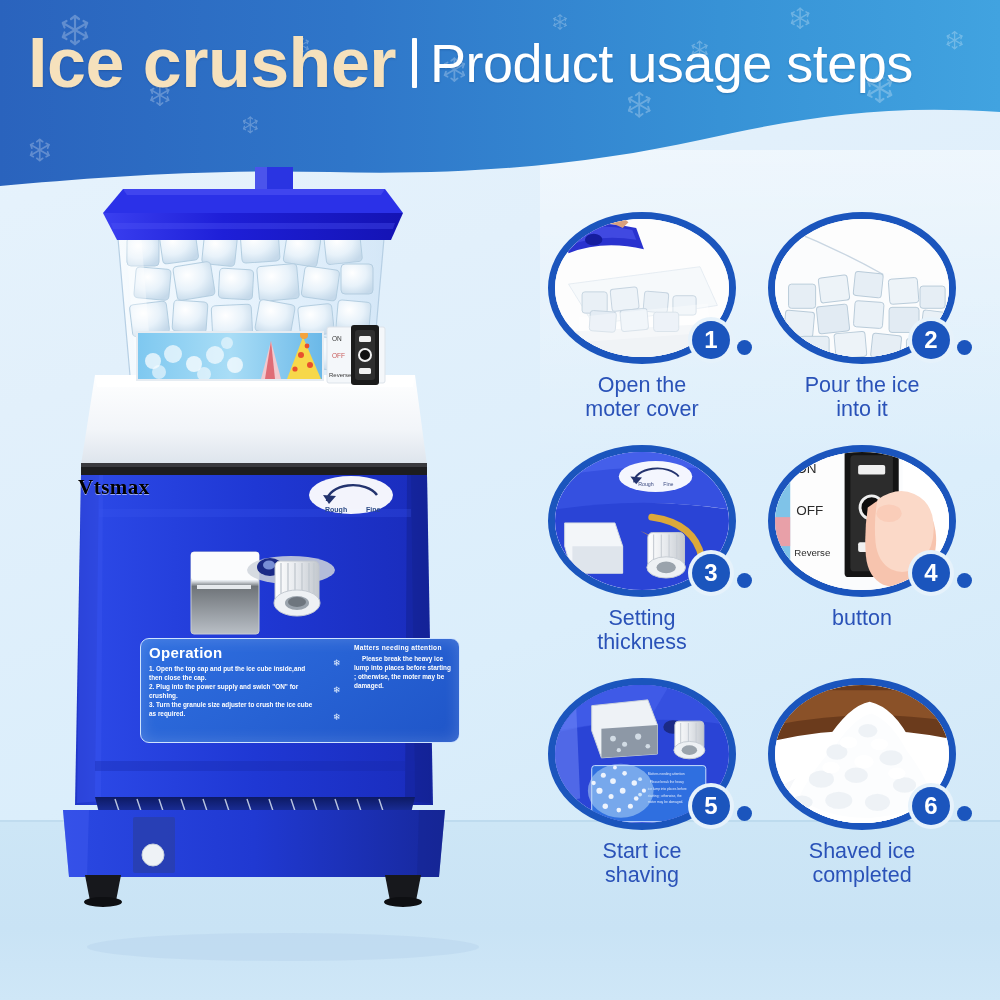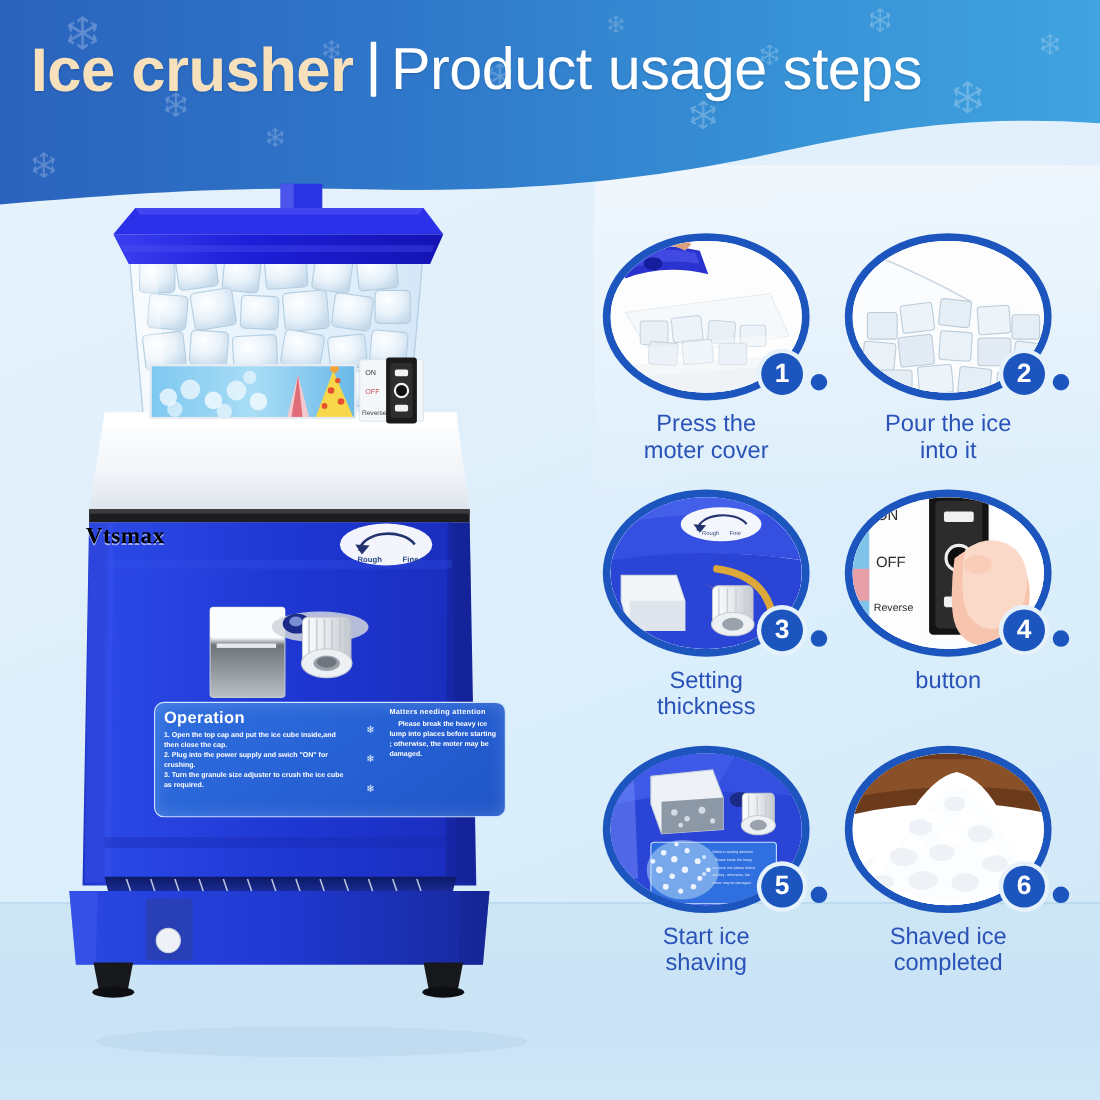--- a/index.html
+++ b/index.html
@@ -20,21 +20,21 @@
 
   
   .bg-rightwash{position:absolute;left:540px;top:150px;width:460px;height:700px;
     background:linear-gradient(180deg,rgba(255,255,255,.45),rgba(255,255,255,0) 45%);}
 
   
   .header{position:absolute;left:0;top:0;width:1000px;height:190px;overflow:hidden;}
   .header svg{position:absolute;left:0;top:0;}
   .header-title{position:absolute;left:28px;top:28px;width:950px;height:70px;
     display:flex;align-items:center;white-space:nowrap;}
-  .title-a{font-size:56px;font-weight:bold;color:#f6e1bc;letter-spacing:-.5px;
+  .title-a{font-size:70px;font-weight:bold;color:#f6e1bc;letter-spacing:-.5px;
     text-shadow:0 1px 2px rgba(0,40,90,.25);}
   .title-sep{display:inline-block;width:5px;height:50px;background:#ffffff;
     margin:0 13px 0 16px;border-radius:1px;}
   .title-b{font-size:54px;font-weight:normal;color:#ffffff;letter-spacing:-.5px;
     text-shadow:0 1px 2px rgba(0,40,90,.25);}
 
   
   .machine{position:absolute;left:55px;top:165px;width:455px;height:800px;}
   .machine svg{display:block;}
   .brand{position:absolute;left:23px;top:310px;font-family:"Liberation Serif",serif;
@@ -400,21 +400,21 @@
               <rect x="68" y="96" width="28" height="22" rx="3" fill="#eaf1f7" stroke="#c6d4e0" transform="rotate(-5 82 107)"></rect>
               <rect x="102" y="99" width="26" height="20" rx="3" fill="#e4ecf4" stroke="#c6d4e0"></rect>
             </g>
             <path d="M24,104 L158,90 L162,120 L26,130 Z" fill="#ffffff" opacity=".35"></path>
           </svg>
         </div>
         <div class="badge">1</div>
         <div class="dot"></div>
       </div>
       <div class="step-cap">
-        <div>Press the</div>
+        <div>Open the</div>
         <div>moter cover</div>
       </div>
     </div>
 
     <div class="step" style="left:228px;top:0;">
       <div class="step-oval">
         <div class="ring">
           <svg class="photo" viewBox="0 0 180 148" preserveAspectRatio="xMidYMid slice">
             <rect width="180" height="148" fill="#fdfdfd"></rect>
             <path d="M6,10 Q60,30 110,58 L180,70 L180,148 L0,148 Z" fill="#fbfcfd"></path>

